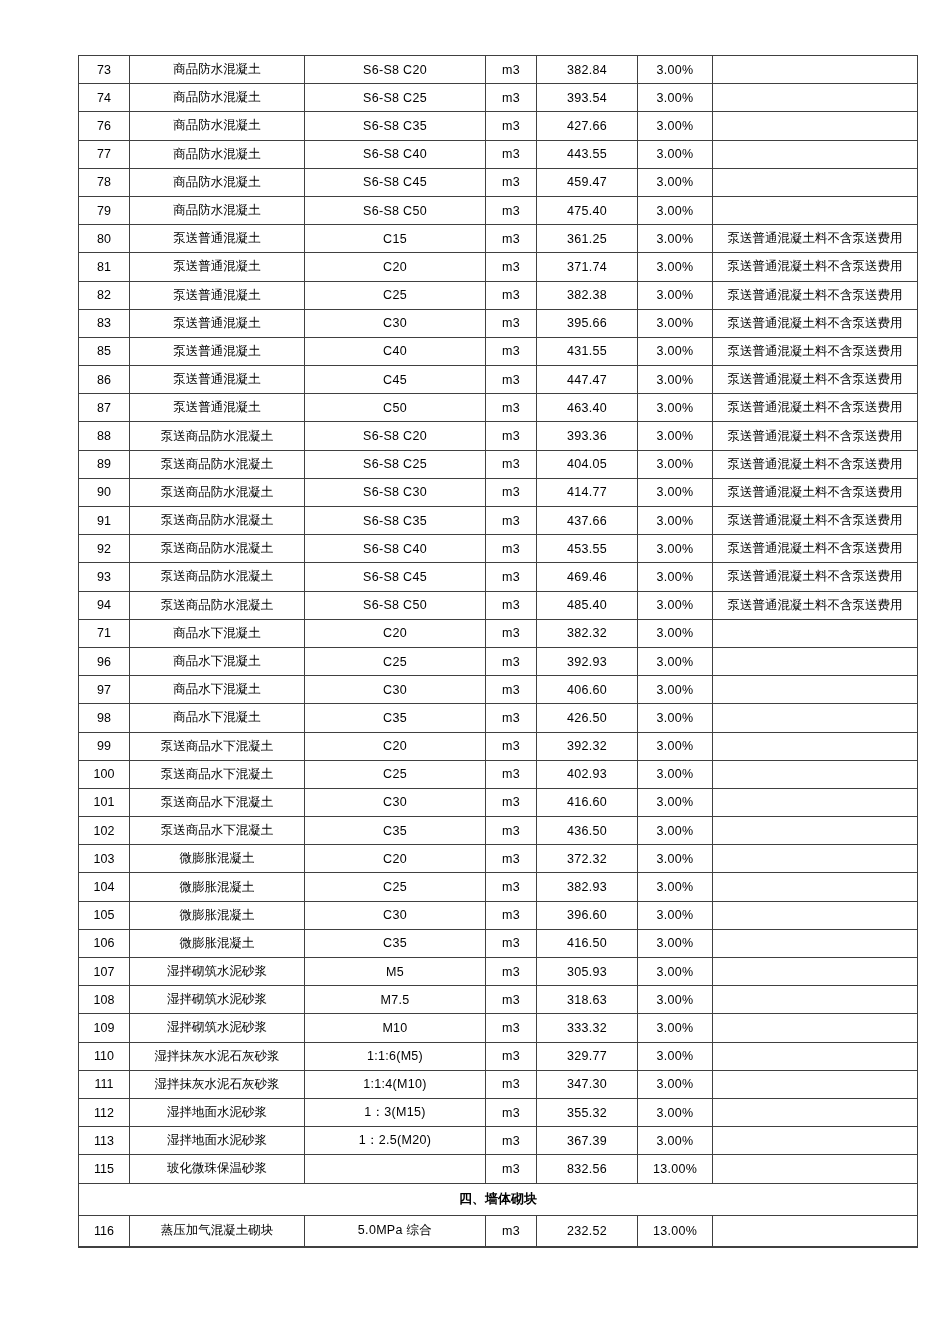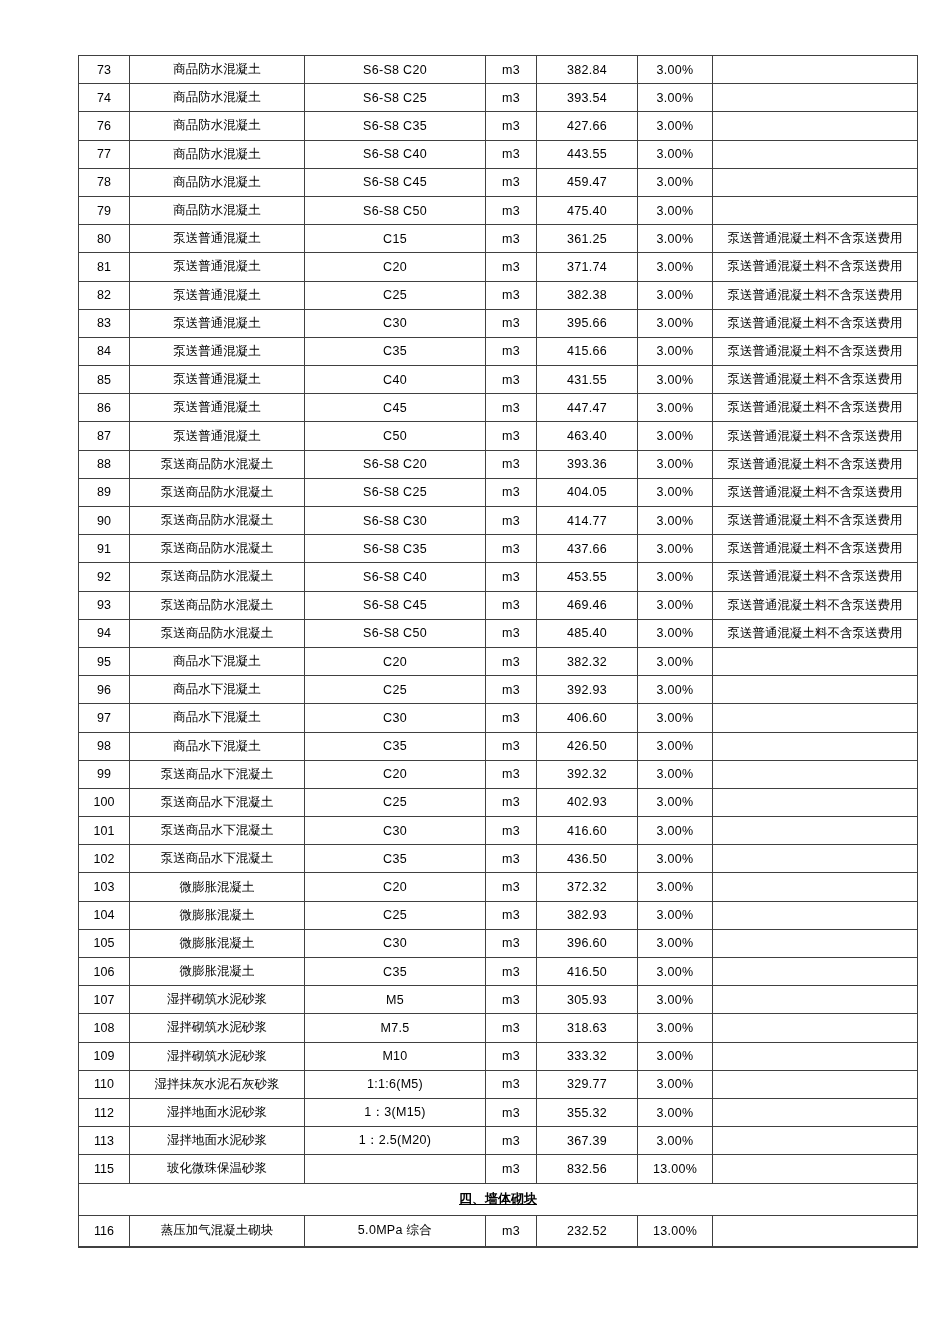--- a/index.html
+++ b/index.html
@@ -35,21 +35,20 @@
     overflow: hidden;
   }
   tr.data-row { height: 28.2px; }
   tr.tall-row { height: 32px; }
   tr.section-row { height: 32px; }
   tr.section-row td {
     font-weight: bold;
     font-size: 13px;
     border-left: 1px solid #404040;
     border-right: 1px solid #404040;
-    text-decoration: underline;
   }
   tr:last-child td { border-bottom-width: 2px; }
   td.col-price, td.col-tax, td.col-unit, td.col-spec {
     letter-spacing: 0.3px;
   }
 </style>
 </head>
 <body>
 
 <div class="page">
@@ -148,29 +147,20 @@
         <tr class="data-row">
           <td class="col-no">83</td>
           <td class="col-name">泵送普通混凝土</td>
           <td class="col-spec">C30</td>
           <td class="col-unit">m3</td>
           <td class="col-price">395.66</td>
           <td class="col-tax">3.00%</td>
           <td class="col-note">泵送普通混凝土料不含泵送费用</td>
         </tr>
         <tr class="data-row">
-          <td class="col-no">84</td>
-          <td class="col-name">泵送普通混凝土</td>
-          <td class="col-spec">C35</td>
-          <td class="col-unit">m3</td>
-          <td class="col-price">415.66</td>
-          <td class="col-tax">3.00%</td>
-          <td class="col-note">泵送普通混凝土料不含泵送费用</td>
-        </tr>
-        <tr class="data-row">
           <td class="col-no">85</td>
           <td class="col-name">泵送普通混凝土</td>
           <td class="col-spec">C40</td>
           <td class="col-unit">m3</td>
           <td class="col-price">431.55</td>
           <td class="col-tax">3.00%</td>
           <td class="col-note">泵送普通混凝土料不含泵送费用</td>
         </tr>
         <tr class="data-row">
           <td class="col-no">86</td>
@@ -247,21 +237,21 @@
         <tr class="data-row">
           <td class="col-no">94</td>
           <td class="col-name">泵送商品防水混凝土</td>
           <td class="col-spec">S6-S8 C50</td>
           <td class="col-unit">m3</td>
           <td class="col-price">485.40</td>
           <td class="col-tax">3.00%</td>
           <td class="col-note">泵送普通混凝土料不含泵送费用</td>
         </tr>
         <tr class="data-row">
-          <td class="col-no">95</td>
+          <td class="col-no">71</td>
           <td class="col-name">商品水下混凝土</td>
           <td class="col-spec">C20</td>
           <td class="col-unit">m3</td>
           <td class="col-price">382.32</td>
           <td class="col-tax">3.00%</td>
           <td class="col-note"></td>
         </tr>
         <tr class="data-row">
           <td class="col-no">96</td>
           <td class="col-name">商品水下混凝土</td>
@@ -387,20 +377,29 @@
           <td class="col-price">333.32</td>
           <td class="col-tax">3.00%</td>
           <td class="col-note"></td>
         </tr>
         <tr class="data-row">
           <td class="col-no">110</td>
           <td class="col-name">湿拌抹灰水泥石灰砂浆</td>
           <td class="col-spec">1:1:6(M5)</td>
           <td class="col-unit">m3</td>
           <td class="col-price">329.77</td>
+          <td class="col-tax">3.00%</td>
+          <td class="col-note"></td>
+        </tr>
+        <tr class="data-row">
+          <td class="col-no">111</td>
+          <td class="col-name">湿拌抹灰水泥石灰砂浆</td>
+          <td class="col-spec">1:1:4(M10)</td>
+          <td class="col-unit">m3</td>
+          <td class="col-price">347.30</td>
           <td class="col-tax">3.00%</td>
           <td class="col-note"></td>
         </tr>
         <tr class="data-row">
           <td class="col-no">112</td>
           <td class="col-name">湿拌地面水泥砂浆</td>
           <td class="col-spec">1：3(M15)</td>
           <td class="col-unit">m3</td>
           <td class="col-price">355.32</td>
           <td class="col-tax">3.00%</td>

